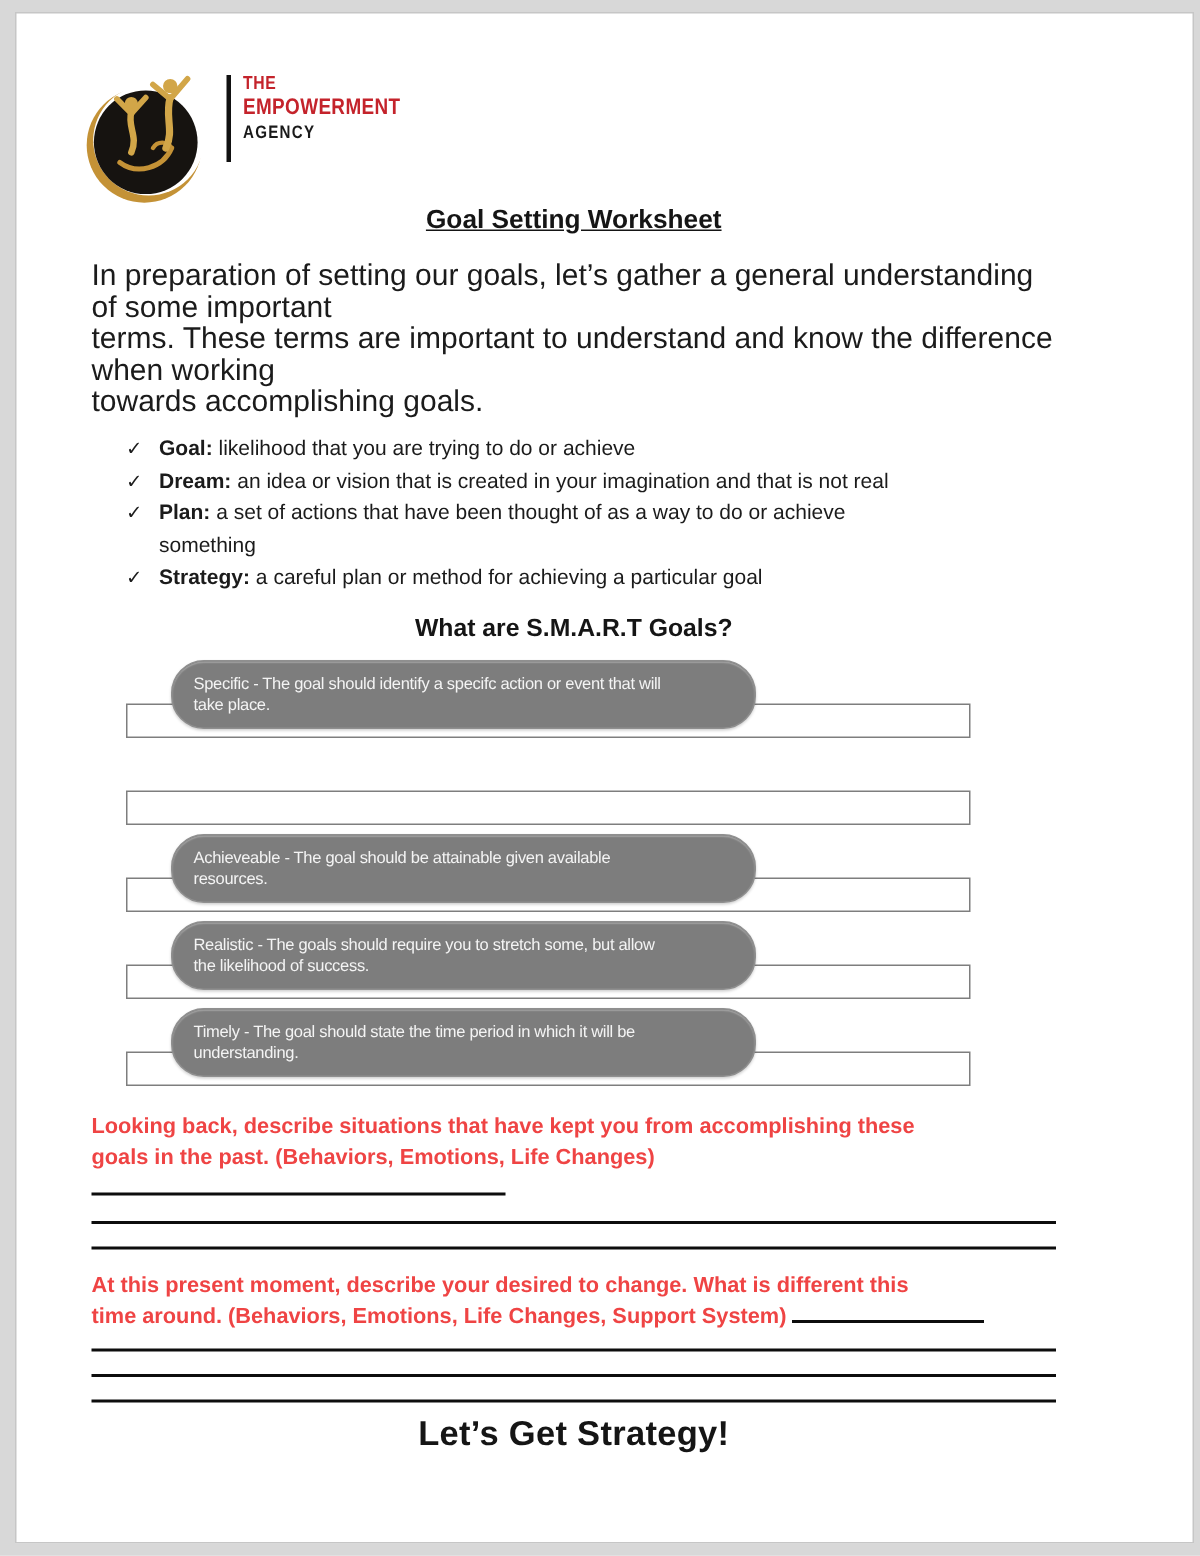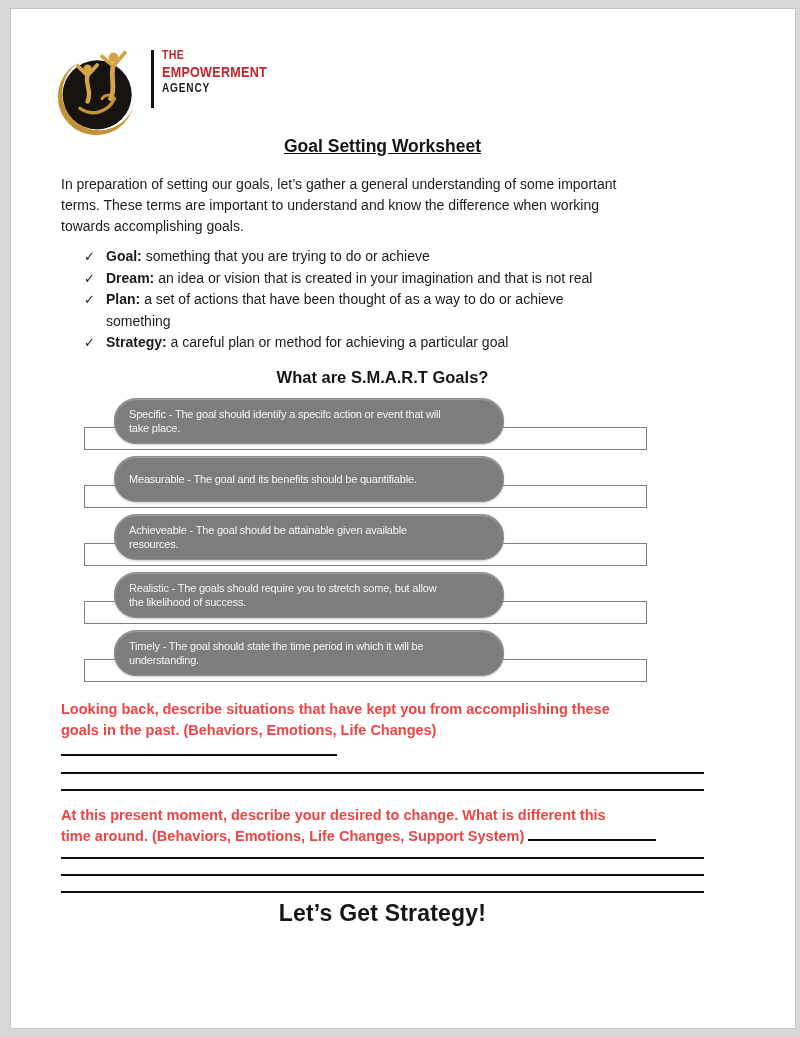--- a/index.html
+++ b/index.html
@@ -16,21 +16,21 @@
   .logo-block { display: flex; align-items: flex-start; margin: 37px 0 0 -8px; height: 90px; }
   .logo-mark { width: 96px; height: 90px; flex: 0 0 auto; }
   .logo-divider { width: 3px; height: 58px; background: #111; margin: 4px 8px 0 2px; flex: 0 0 auto; }
   .logo-wordmark { transform: scaleX(0.84); transform-origin: left top; margin-top: 3px; line-height: 1; }
   .logo-wordmark .l1 { font-size: 12.5px; font-weight: bold; letter-spacing: .5px; }
   .logo-wordmark .l2 { font-size: 15px; font-weight: bold; letter-spacing: .3px; margin-top: 2px; }
   .logo-wordmark .l3 { font-size: 12px; font-weight: bold; color: #1a1a1a; letter-spacing: 1px; margin-top: 3px; }
 
   
   .doc-title { text-align: center; font-size: 17.5px; font-weight: bold; text-decoration: underline; margin-top: 0; }
-  .intro { margin-top: 17px; font-size: 14px; line-height: 21px; color: #1b1b1b; }
+  .intro { margin-top: 17px; font-size: 20px; line-height: 21px; color: #1b1b1b; }
   .intro span, .line-block { display: block; }
 
   .def-list { list-style: none; margin-top: 9px; padding-left: 23px; font-size: 14px; line-height: 21.5px; color: #1b1b1b; }
   .def-list li { position: relative; padding-left: 22px; }
   .check { position: absolute; left: 0; top: 0; font-size: 13px; }
 
   .smart-heading { text-align: center; font-size: 16.5px; font-weight: bold; margin-top: 14px; }
 
   
   .smart-section { margin-top: 11px; }
@@ -102,21 +102,21 @@
     <p class="intro">
       <span>In preparation of setting our goals, let’s gather a general understanding of some important</span>
       <span>terms. These terms are important to understand and know the difference when working</span>
       <span>towards accomplishing goals.</span>
     </p>
 
     <ul class="def-list">
       <li>
         <span class="check">✓</span>
         <b>Goal:</b>
-        <span>something that you are trying to do or achieve</span>
+        <span>likelihood that you are trying to do or achieve</span>
       </li>
       <li>
         <span class="check">✓</span>
         <b>Dream:</b>
         <span>an idea or vision that is created in your imagination and that is not real</span>
       </li>
       <li>
         <span class="check">✓</span>
         <b>Plan:</b>
         <span>a set of actions that have been thought of as a way to do or achieve</span>
@@ -136,23 +136,20 @@
       <div class="smart-row">
         <div class="answer-line"></div>
         <div class="smart-box">
           <span>Specific - The goal should identify a specifc action or event that will</span>
           <span>take place.</span>
         </div>
       </div>
 
       <div class="smart-row">
         <div class="answer-line"></div>
-        <div class="smart-box">
-          <span>Measurable - The goal and its  benefits should be quantifiable.</span>
-        </div>
       </div>
 
       <div class="smart-row">
         <div class="answer-line"></div>
         <div class="smart-box">
           <span>Achieveable - The goal should be attainable given available</span>
           <span>resources.</span>
         </div>
       </div>
 

